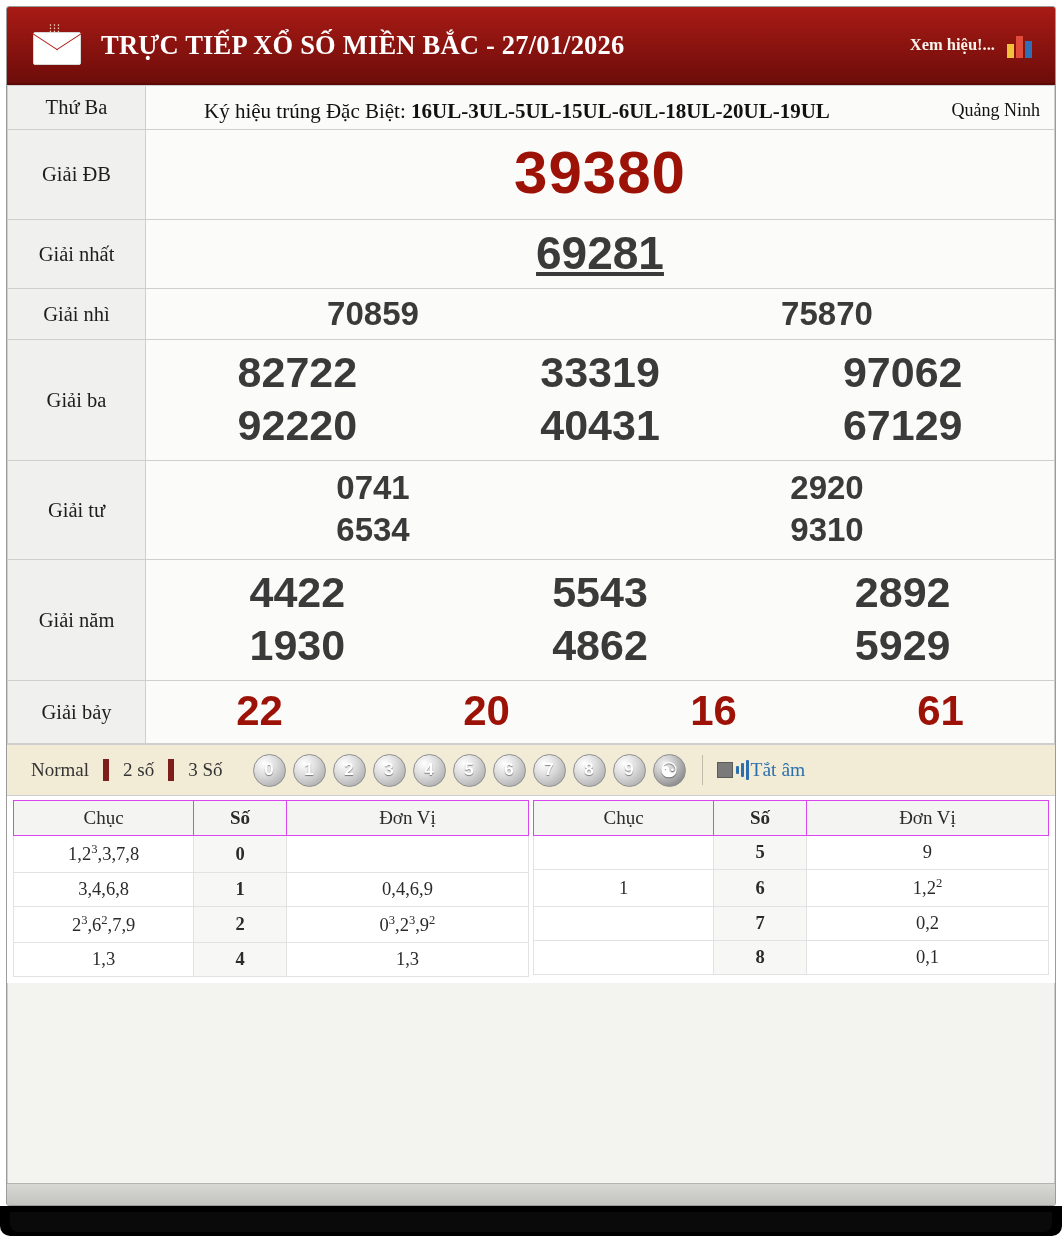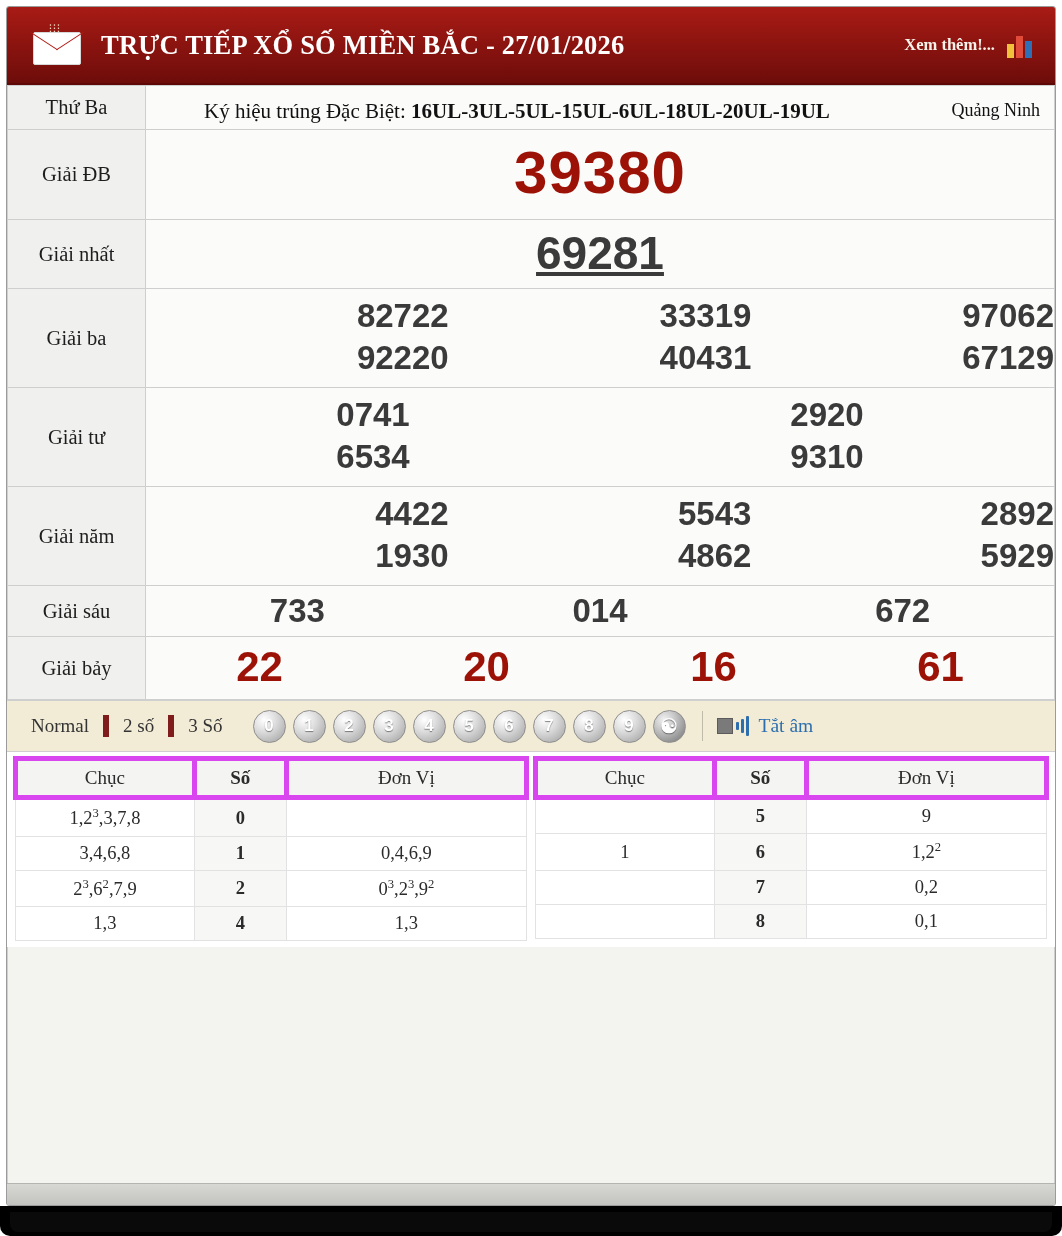--- a/index.html
+++ b/index.html
@@ -166,24 +166,23 @@
     padding: 6px 0 8px;
     color: #3a3a3a;
     text-decoration: underline;
   }
   .nhi .nums > span {
     font-size: 33px;
     padding: 6px 0 6px;
     color: #3a3a3a;
   }
   .ba .nums > span, .nam .nums > span {
-    font-size: 33px;
+    font-size: 43px;
     padding: 2px 0;
     color: #3a3a3a;
-    text-align: right;
   }
   .tu .nums > span {
     font-size: 33px;
     padding: 2px 0;
     color: #3a3a3a;
   }
   .sau .nums > span {
     font-size: 33px;
     padding: 6px 0;
     color: #3a3a3a;
@@ -235,21 +234,21 @@
   .ball.yin {
     background: radial-gradient(circle at 33% 28%, #f2f2f2 0%, #c8c8c8 35%, #6f6f6f 100%);
     font-size: 20px;
   }
   .sep-v {
     width: 1px; height: 30px;
     background: #bfbbab;
     margin: 0 14px 0 16px;
   }
   .sound {
-    display: flex; align-items: center; gap: 8px;
+    display: flex; align-items: center; 
   }
   .spk {
     position: relative;
     width: 34px; height: 24px;
   }
   .spk .box {
     position: absolute; left: 0; top: 4px;
     width: 16px; height: 16px;
     background: #7a7a7a;
     border: 1px solid #5b5b5b;
@@ -282,21 +281,21 @@
     width: 100%;
     border-collapse: collapse;
     table-layout: fixed;
     font-family: "Liberation Serif", serif;
   }
   table.dig th {
     font-size: 19px;
     font-weight: normal;
     color: #2b2b2b;
     background: #f4f4f2;
-    border: 5px solid #d946ef;
+    border: 1px solid #d946ef;
     padding: 6px 2px;
     text-align: center;
   }
   table.dig th.mid { font-weight: bold; }
   table.dig td {
     font-size: 18.5px;
     color: #2b2b2b;
     border: 1px solid #e2e2e2;
     padding: 6px 2px;
     text-align: center;
@@ -352,21 +351,21 @@
   <div class="frame">
 
     <div class="header">
       <div class="env-icon">
         <div class="spark">⁝⁝⁝</div>
         <div class="body"></div>
         <div class="lineL"></div>
         <div class="lineR"></div>
       </div>
       <div class="header-title">TRỰC TIẾP XỔ SỐ MIỀN BẮC - 27/01/2026</div>
-      <div class="header-more">Xem thêm!...</div>
+      <div class="header-more">Xem hiệu!...</div>
       <div class="chart-icon">
         <i></i>
           <i></i>
           <i></i>
       </div>
     </div>
 
     <table class="results">
       <colgroup>
           <col style="width:138px">
@@ -395,20 +394,29 @@
 
         <tr class="nhat">
           <td class="lbl">Giải nhất</td>
           <td class="val">
             <div class="nums">
                 <span>69281</span>
               </div>
           </td>
         </tr>
 
+        <tr class="nhi">
+          <td class="lbl">Giải nhì</td>
+          <td class="val">
+            <div class="nums">
+              <span>70859</span>
+              <span>75870</span>
+            </div>
+          </td>
+        </tr>
 
         <tr class="ba grid2">
           <td class="lbl">Giải ba</td>
           <td class="val pad-cell">
             <div class="nums">
                 <span>82722</span>
                 <span>33319</span>
                 <span>97062</span>
               </div>
             <div class="nums">
@@ -442,30 +450,20 @@
                 <span>2892</span>
               </div>
             <div class="nums">
                 <span>1930</span>
                 <span>4862</span>
                 <span>5929</span>
               </div>
           </td>
         </tr>
 
-        <tr class="sau">
-          <td class="lbl">Giải sáu</td>
-          <td class="val">
-            <div class="nums">
-              <span>733</span>
-              <span>014</span>
-              <span>672</span>
-            </div>
-          </td>
-        </tr>
 
         <tr class="bay">
           <td class="lbl">Giải bảy</td>
           <td class="val">
             <div class="nums">
               <span>22</span>
               <span>20</span>
               <span>16</span>
               <span>61</span>
             </div>

